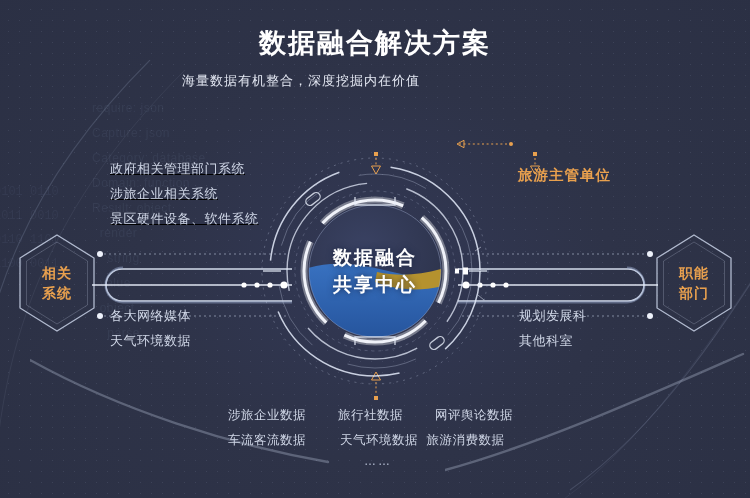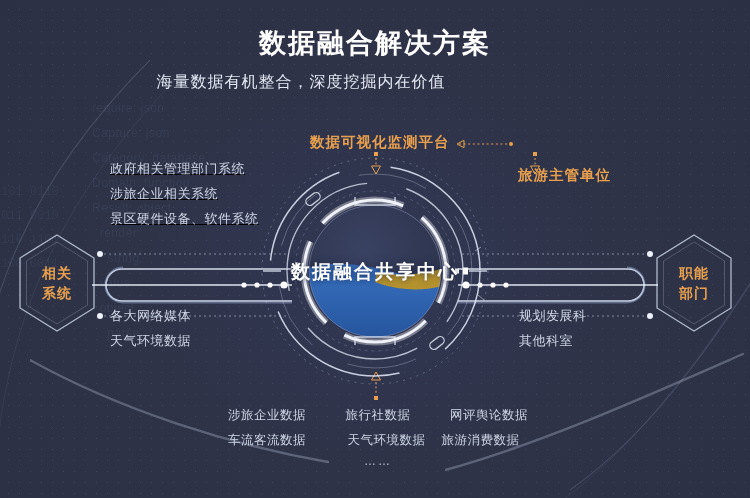--- a/index.html
+++ b/index.html
@@ -40,21 +40,21 @@
   
   .swoosh{position:absolute;pointer-events:none;}
 
   
   #title{
     position:absolute;top:25px;left:0;width:750px;text-align:center;
     color:#ffffff;font-size:27px;font-weight:bold;letter-spacing:2px;
   }
   #subtitle{
     position:absolute;top:72px;left:0;width:602px;text-align:center;
-    color:#e4e8f3;font-size:16px;letter-spacing:1px;
+    color:#e4e8f3;font-size:13px;letter-spacing:1px;
   }
 
   
   .toplabel{
     position:absolute;color:#e8a04e;font-size:14.5px;font-weight:bold;letter-spacing:1px;
     white-space:nowrap;
   }
   #lbl-platform{left:310px;top:133px;}
   #lbl-authority{left:518px;top:133px;margin-top:33px;}
 
@@ -67,21 +67,21 @@
   }
   #col-left-top{left:110px;top:156px;text-decoration:underline;}
   #col-left-bot{left:110px;top:303px;}
   #col-right-top{left:519px;top:172px;}
   #col-right-bot{left:519px;top:303px;}
 
   
   #bottomdata{
     position:absolute;left:228px;top:403px;width:300px;
   }
-  .brow{display:flex;justify-content:space-between;}
+  .brow{display:flex;justify-content:flex-start;}
   .bcell{
     color:#cfd6e6;font-size:12.5px;line-height:25px;white-space:nowrap;letter-spacing:.5px;
     width:95px;text-align:left;
   }
   .bcell.mid{text-align:center;}
   .bcell.right{text-align:right;}
   #bdots{
     text-align:center;color:#b9c2d6;font-size:12px;letter-spacing:2px;margin-top:1px;
   }
 
@@ -92,21 +92,21 @@
   .hexlabel{
     position:absolute;inset:0;display:flex;flex-direction:column;
     align-items:center;justify-content:center;
     color:#e8a04e;font-size:14px;font-weight:bold;line-height:20px;letter-spacing:1px;
   }
 
   
   #center{position:absolute;left:259px;top:155px;width:232px;height:232px;}
   #coretext{
     position:absolute;left:0;top:0;width:232px;height:232px;
-    display:flex;flex-direction:row;align-items:center;justify-content:center;
+    display:flex;flex-direction:column;align-items:center;justify-content:center;
     color:#ffffff;font-size:19px;font-weight:bold;line-height:27px;letter-spacing:2px;
     text-shadow:0 0 6px rgba(20,30,60,.8);
   }
 </style>
 </head>
 <body>
 
 <div id="stage">
 
   <div id="grid"></div>
@@ -137,21 +137,20 @@
   <svg class="swoosh" width="300" height="120" style="left:30px;top:350px;">
     <path d="M0 10 C 90 60, 200 95, 298 112" stroke="rgba(220,230,250,.5)" stroke-width="2.4" fill="none" stroke-linecap="round" opacity=".55"></path>
   </svg>
   <svg class="swoosh" width="300" height="130" style="left:445px;top:352px;">
     <path d="M0 118 C 95 92, 200 45, 298 2" stroke="rgba(220,230,250,.5)" stroke-width="2.4" fill="none" stroke-linecap="round" opacity=".55"></path>
   </svg>
 
   <div id="title">数据融合解决方案</div>
   <div id="subtitle">海量数据有机整合，深度挖掘内在价值</div>
 
-  <div class="toplabel" id="lbl-platform">数据可视化监测平台</div>
   <div class="toplabel" id="lbl-authority">旅游主管单位</div>
 
   <svg class="arrowline" width="70" height="16" style="left:447px;top:136px;">
     <line x1="12" y1="8" x2="62" y2="8" stroke="#e8a04e" stroke-width="1" stroke-dasharray="2 2.6"></line>
     <polygon points="10,8 17,4.3 17,11.7" fill="none" stroke="#e8a04e" stroke-width="1"></polygon>
     <circle cx="64" cy="8" r="2" fill="#e8a04e"></circle>
   </svg>
 
   <svg class="arrowline" width="16" height="24" style="left:368px;top:152px;">
     <rect x="6" y="0" width="4" height="4" fill="#e8a04e"></rect>

